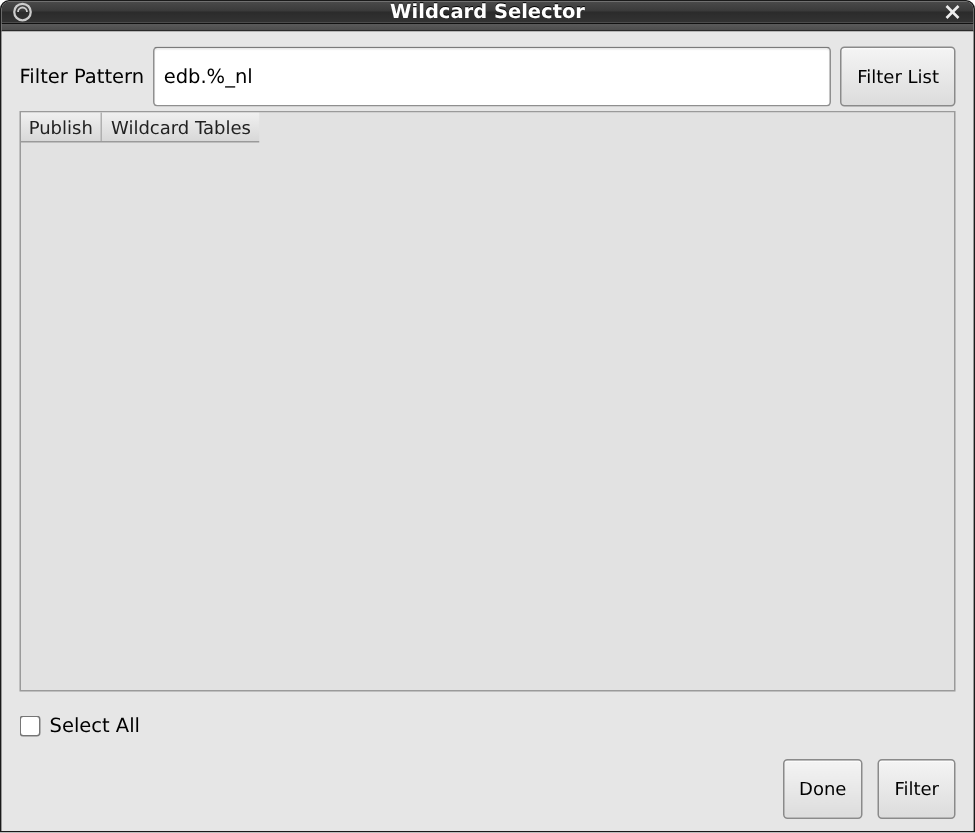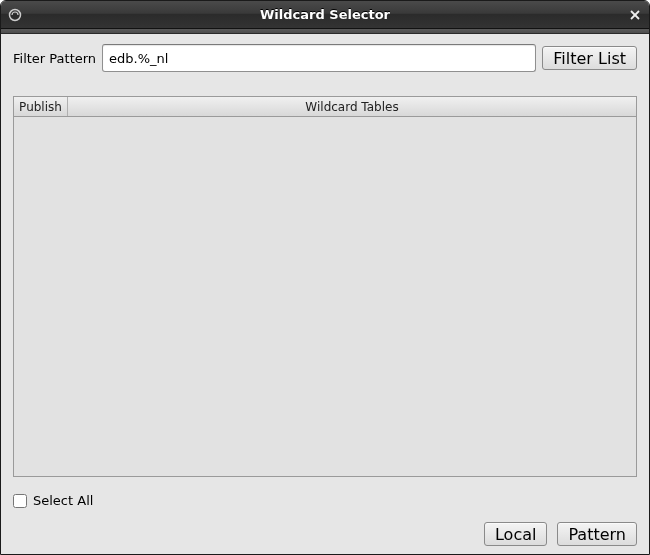--- a/index.html
+++ b/index.html
@@ -19,21 +19,21 @@
       width: 650px;
       height: 555px;
       border: 1px solid #1a1a1a;
       background: #e0e0e0;
       display: flex;
       flex-direction: column;
       border-radius: 6px 6px 0 0;
       overflow: hidden;
     }
     .titlebar {
-      height: 28px;
+      height: 15px;
       background: linear-gradient(to bottom, #4a4a4a 0%, #3a3a3a 45%, #2b2b2b 50%, #333 100%);
       display: flex;
       align-items: center;
       color: #fff;
       font-weight: bold;
       font-size: 13px;
       position: relative;
       border-bottom: 1px solid #111;
     }
     .titlebar-icon {
@@ -75,62 +75,61 @@
       flex: 1;
       background: #e6e6e6;
       padding: 10px 12px 8px 12px;
       display: flex;
       flex-direction: column;
     }
     .filter-row {
       display: flex;
       align-items: center;
       gap: 6px;
-      margin-bottom: 24px;
+      margin-bottom: 3px;
     }
     .filter-label {
       font-size: 13px;
       color: #000;
       white-space: nowrap;
     }
     .filter-input {
       flex: 1;
-      height: 28px;
+      height: 40px;
       border: 1px solid #8f8f8f;
       border-top-color: #7a7a7a;
       border-radius: 3px;
       background: #fff;
       padding: 2px 6px;
       font-size: 13px;
       font-family: inherit;
       box-shadow: inset 0 1px 1px rgba(0,0,0,0.1);
     }
     .btn {
-      height: 24px;
+      height: 40px;
       padding: 0 10px;
       border: 1px solid #8a8a8a;
       border-radius: 3px;
       background: linear-gradient(to bottom, #f4f4f4, #dcdcdc);
-      font-size: 16px;
+      font-size: 12px;
       font-family: inherit;
       color: #000;
       cursor: pointer;
       box-shadow: inset 0 1px 0 rgba(255,255,255,0.6);
     }
     .btn[disabled] {
       color: #999;
       background: linear-gradient(to bottom, #ececec, #e0e0e0);
       cursor: default;
     }
     .table-area {
       flex: 1;
       border: 1px solid #9a9a9a;
       background: #e2e2e2;
       display: flex;
-      flex-direction: column;
       min-height: 0;
     }
     .table-header {
       display: flex;
       background: linear-gradient(to bottom, #f0f0f0, #d8d8d8);
       border-bottom: 1px solid #9a9a9a;
       height: 20px;
     }
     .th {
       font-size: 12px;
@@ -148,21 +147,20 @@
     .th.available {
       flex: 1;
       border-right: none;
     }
     .table-body {
       flex: 1;
       background: #e2e2e2;
     }
     .select-all-row {
       display: flex;
-      align-items: center;
       margin-top: 16px;
       gap: 6px;
     }
     .checkbox {
       width: 14px;
       height: 14px;
     }
     .select-all-label {
       font-size: 13px;
       color: #000;
@@ -215,18 +213,18 @@
       </div>
       <div class="table-body"></div>
     </div>
 
     <div class="select-all-row">
       <input type="checkbox" class="checkbox" style="">
       <span class="select-all-label">Select All</span>
     </div>
 
     <div class="bottom-row">
-      <button class="btn">Local</button>
-      <button class="btn">Pattern</button>
+      <button class="btn">Done</button>
+      <button class="btn">Filter</button>
     </div>
 
   </div>
 </div>
 
 </body></html>

